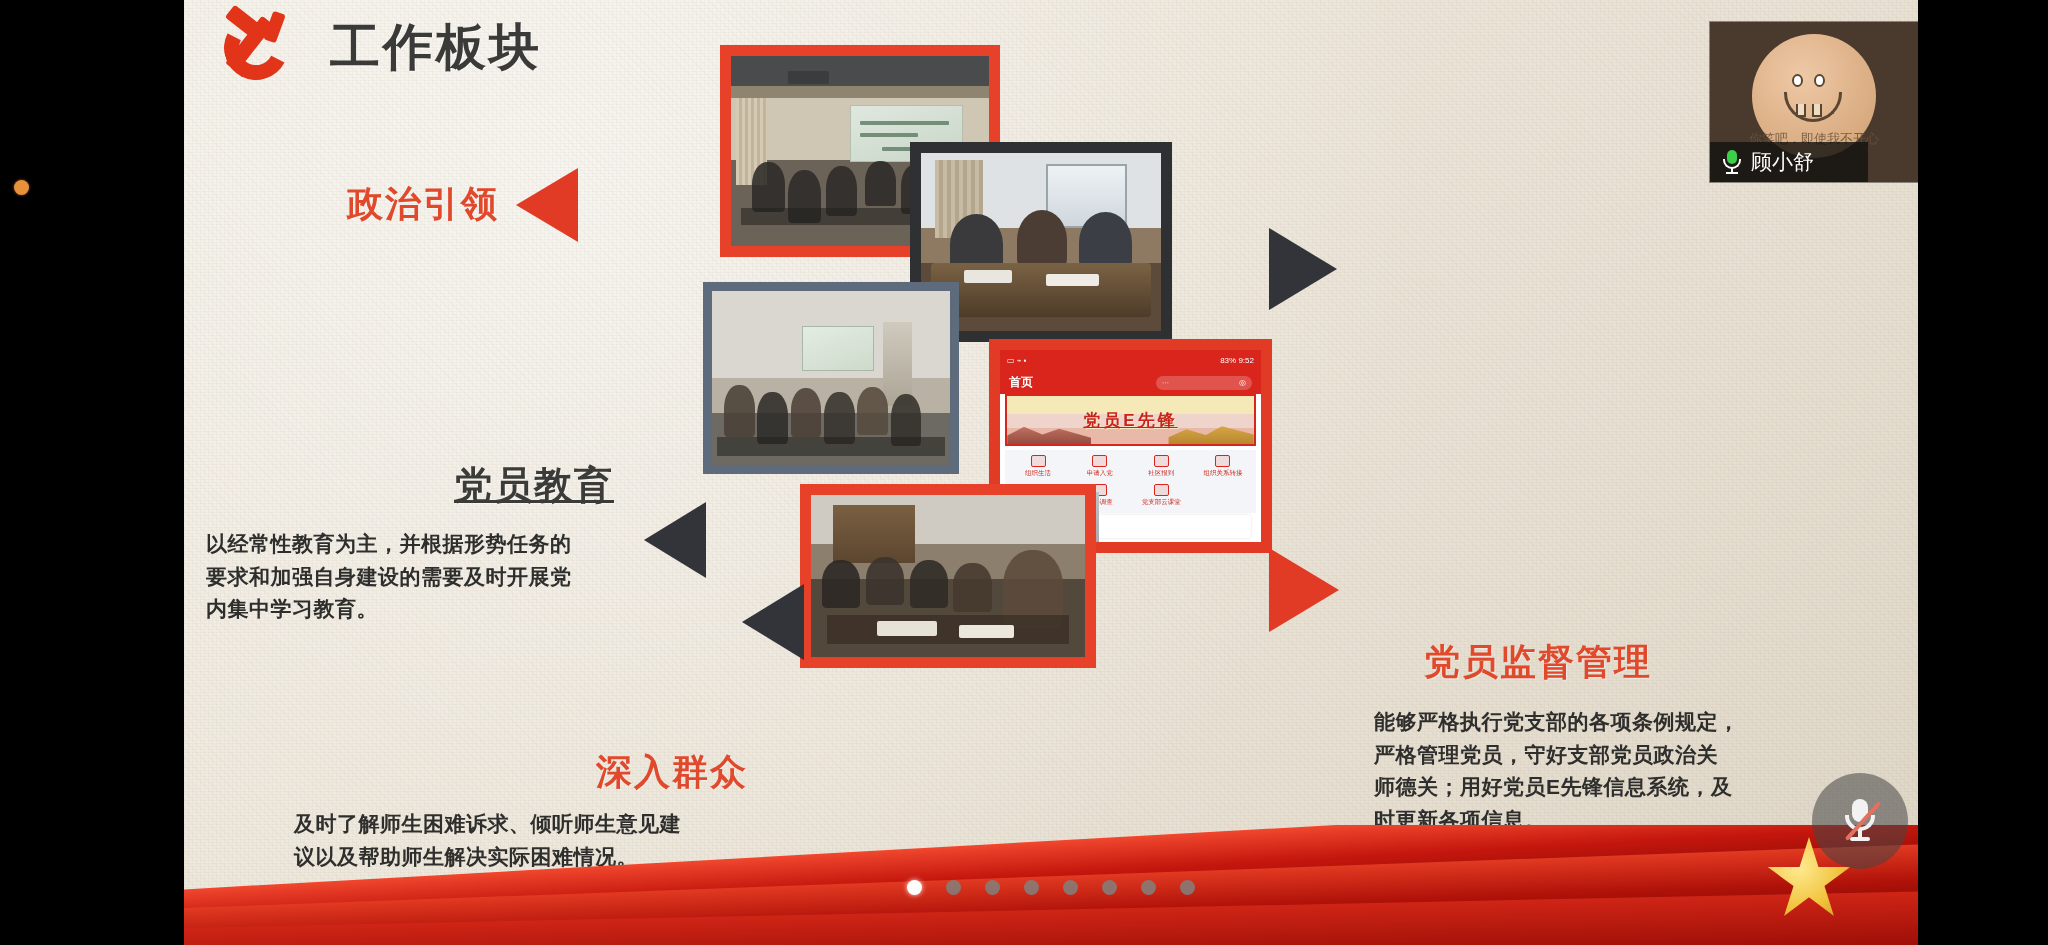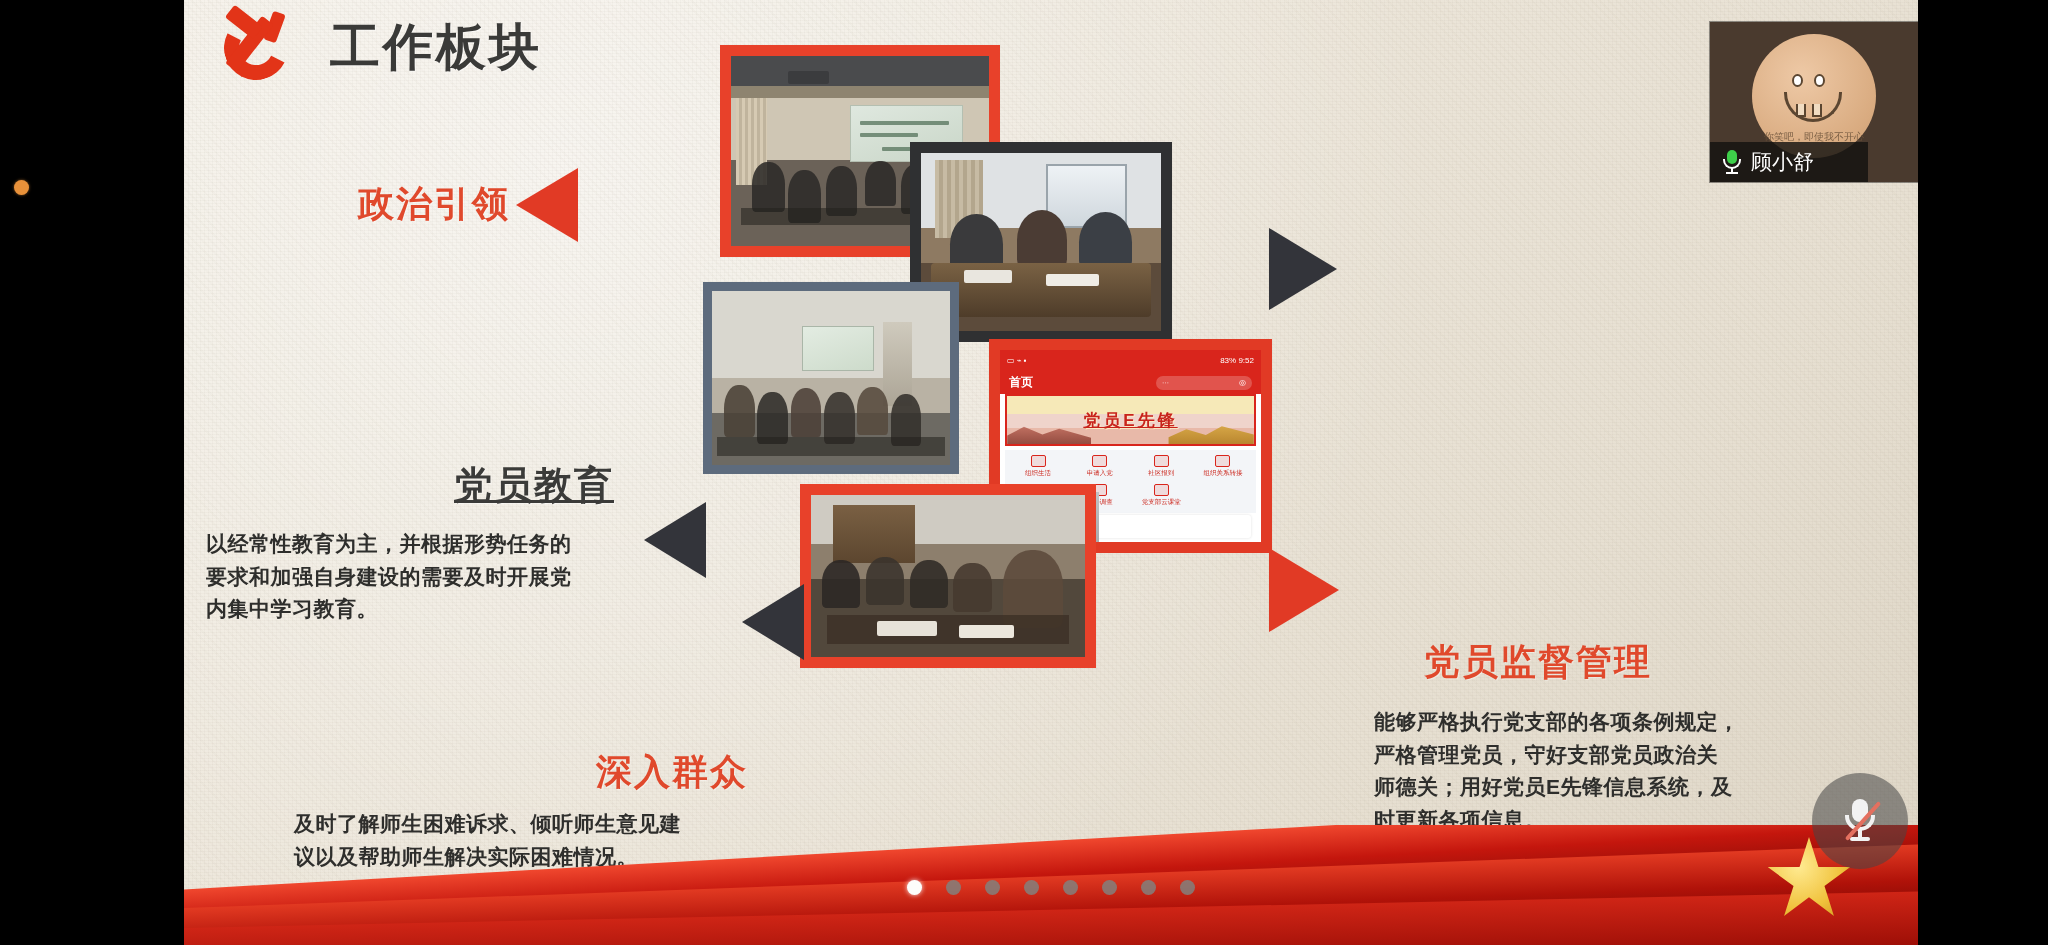--- a/index.html
+++ b/index.html
@@ -257,21 +257,21 @@
   #participant .mouth {
     position: absolute; left: 32px; top: 58px; width: 58px; height: 30px;
     border: 3px solid #5b4631; border-top: none;
     border-radius: 0 0 30px 30px;
   }
   #participant .tooth { position: absolute; top: 70px; width: 10px; height: 13px; border: 2px solid #5b4631; border-top: none; background: #f0dcc2; }
   #participant .tooth.t1 { left: 44px; }
   #participant .tooth.t2 { left: 60px; }
   #participant .scribble {
     position: absolute; left: 50%; transform: translateX(-50%); top: 96px;
-    font-size: 10px; color: #6b523a; white-space: nowrap; opacity: .85;
+    font-size: 13px; color: #6b523a; white-space: nowrap; opacity: .85;
   }
   #participant .namebar {
     position: absolute; left: 0; bottom: 0; width: 76%; height: 40px;
     background: rgba(20,18,16,.82);
     display: flex; align-items: center; gap: 9px; padding-left: 12px;
   }
   #participant .name { color: #fff; font-size: 21px; font-weight: 500; }
   .mic-on { position: relative; width: 20px; height: 24px; flex: 0 0 20px; }
   .mic-on .cap { position: absolute; left: 5px; top: 0; width: 10px; height: 14px; border-radius: 5px; background: #3ecf4a; }
   .mic-on .arc { position: absolute; left: 1px; top: 9px; width: 18px; height: 10px; border: 2.4px solid #fff; border-top: none; border-radius: 0 0 10px 10px; }
@@ -432,21 +432,21 @@
         <div style="position:absolute;left:54%;top:80%;width:20%;height:8%;background:#ece7dd;border-radius:2px"></div>
       </div>
     </div>
 
     <div class="chevron chev-left" style="left:332px;  top:168px; width:62px;  height:74px;  background:#e13a25;"></div>
     <div class="chevron chev-right" style="left:1085px; top:228px; width:68px;  height:82px;"></div>
     <div class="chevron chev-left" style="left:460px;  top:502px; width:62px;  height:76px;"></div>
     <div class="chevron chev-right" style="left:1085px; top:548px; width:70px;  height:84px;  background:#e13a25;"></div>
     <div class="chevron chev-left" style="left:558px;  top:584px; width:62px;  height:76px;"></div>
 
-    <div class="section-head head-red" style="left:174px; top:180px;">政治引领</div>
+    <div class="section-head head-red" style="left:163px; top:180px;">政治引领</div>
 
 
     <div class="section-head head-dark" style="left:270px; top:460px; font-size:38px;text-decoration:underline;">党员教育</div>
     <div class="body-text" style="left:22px; top:528px; width:460px;">以经常性教育为主，并根据形势任务的
 要求和加强自身建设的需要及时开展党
 内集中学习教育。</div>
 
     <div class="section-head head-red" style="left:1240px; top:638px;">党员监督管理</div>
     <div class="body-text" style="left:1190px; top:706px; width:488px;">能够严格执行党支部的各项条例规定，
 严格管理党员，守好支部党员政治关

